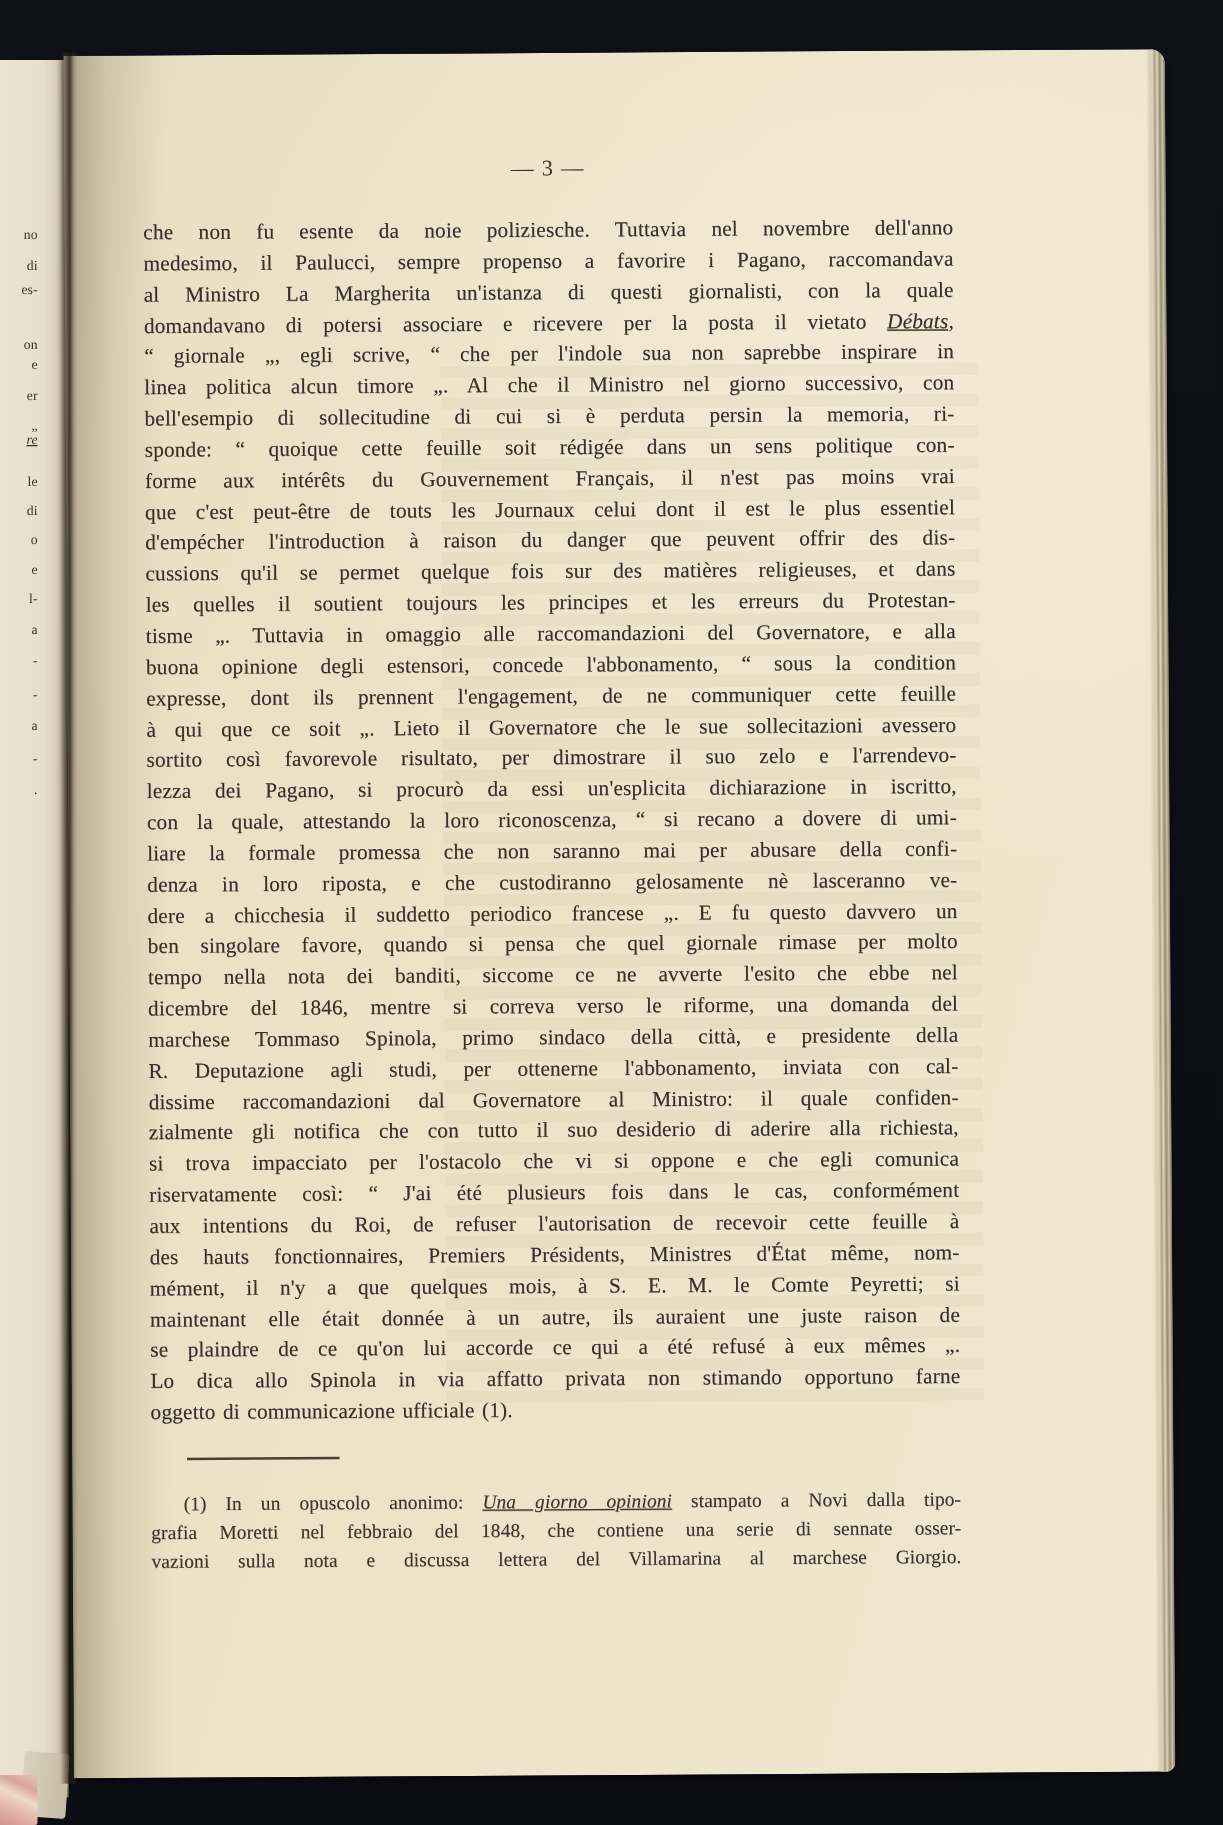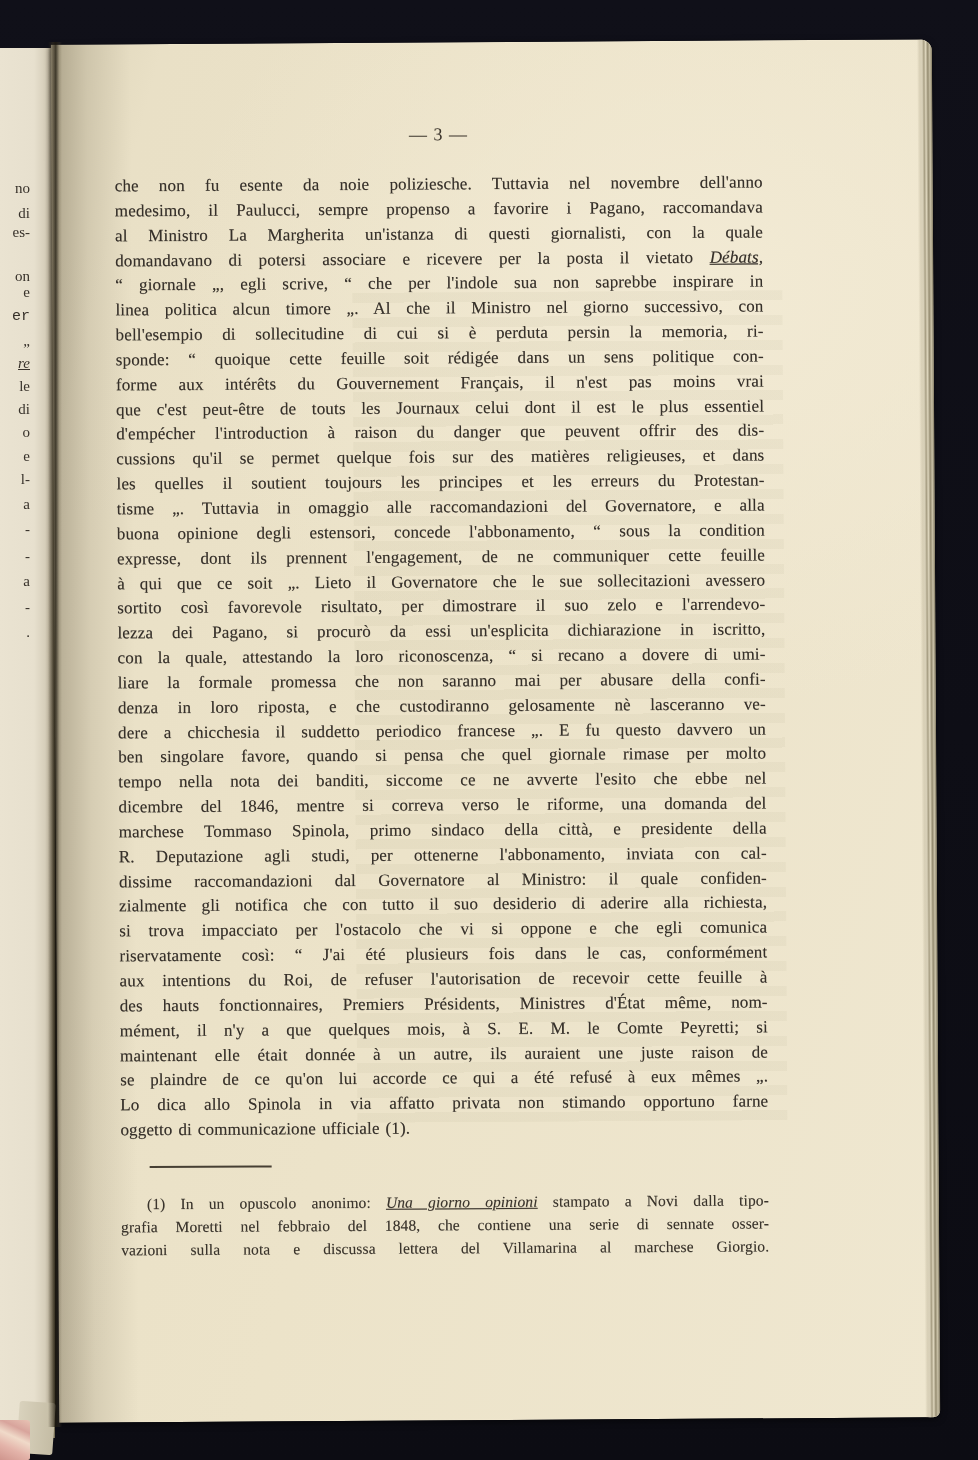--- a/index.html
+++ b/index.html
@@ -5,21 +5,21 @@
   html,body{margin:0;padding:0;background:#0f0f17;}
   .scene{position:relative;width:978px;height:1460px;overflow:hidden;
          background:linear-gradient(180deg,#101019 0%,#0e0e16 50%,#0c0c13 100%);
          font-family:"Liberation Serif","DejaVu Serif",serif;}
 
   
   .left-strip{position:absolute;left:0;top:48px;width:55px;height:1390px;
     background:linear-gradient(90deg,#eae3d1 0%,#e7e0ce 62%,#d6cebA 82%,#a99f88 94%,#6f host 100%);
     background:linear-gradient(90deg,#eae3d1 0%,#e7e0ce 62%,#d6ceba 82%,#a99f88 94%,#6f684f 100%);}
   .frag{position:absolute;left:0;width:30px;height:24px;line-height:24px;
-        text-align:right;font-size:15px;color:#37312a;}
+        text-align:right;font-size:11px;color:#37312a;}
   .it{font-style:italic;text-decoration:underline;}
 
   
   .gutter{position:absolute;left:48px;top:42px;width:14px;height:1385px;
     background:linear-gradient(90deg,rgba(40,34,22,0) 0%,rgba(54,46,30,.55) 35%,rgba(32,27,16,.78) 55%,rgba(90,80,58,.25) 80%,rgba(90,80,58,0) 100%);z-index:3;}
 
   
   .page{position:absolute;left:55px;top:42px;width:881px;height:1378px;
     border-radius:0 12px 7px 0;
     transform:rotate(-0.35deg);transform-origin:50% 50%;
@@ -64,23 +64,23 @@
 
 <div class="scene">
 
   <div class="left-strip">
     <div id="facing-fragments">
         <div class="frag" style="top: 128px;">no</div>
         <div class="frag" style="top: 153px;">di</div>
         <div class="frag" style="top: 172px;">es-</div>
         <div class="frag" style="top: 216px;">on</div>
         <div class="frag" style="top: 232px;">e</div>
-        <div class="frag" style="top: 257px; font-family: Liberation Mono, monospace;">er</div>
+        <div class="frag" style="top: 257px;">er</div>
         <div class="frag" style="top: 281px;">„</div>
-        <div class="frag it" style="top: 303px;">re</div>
+        <div class="frag it" style="top: 292px;">re</div>
         <div class="frag" style="top: 326px;">le</div>
         <div class="frag" style="top: 349px;">di</div>
         <div class="frag" style="top: 372px;">o</div>
         <div class="frag" style="top: 396px;">e</div>
         <div class="frag" style="top: 419px;">l-</div>
         <div class="frag" style="top: 444px;">a</div>
         <div class="frag" style="top: 469px;">-</div>
         <div class="frag" style="top: 496px;">-</div>
         <div class="frag" style="top: 521px;">a</div>
         <div class="frag" style="top: 547px;">-</div>

